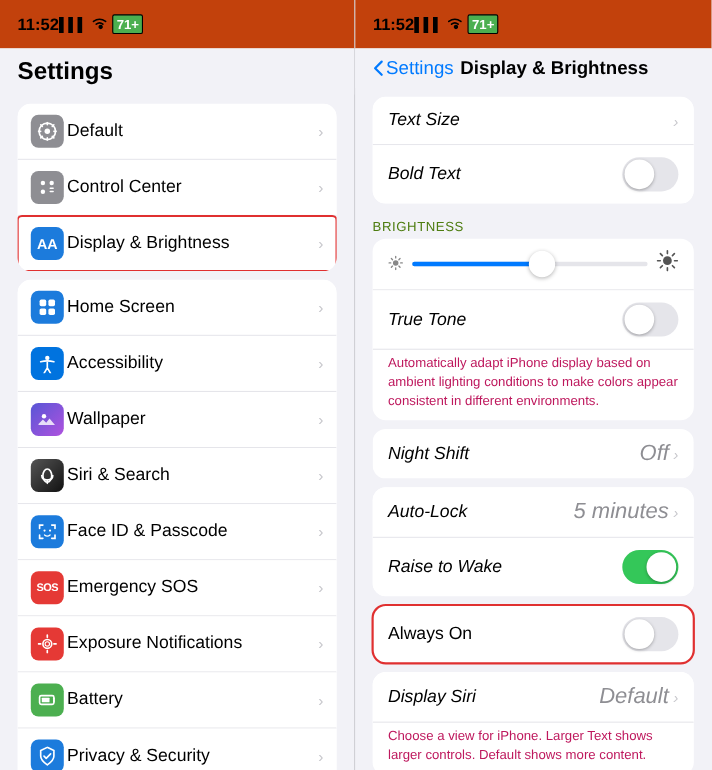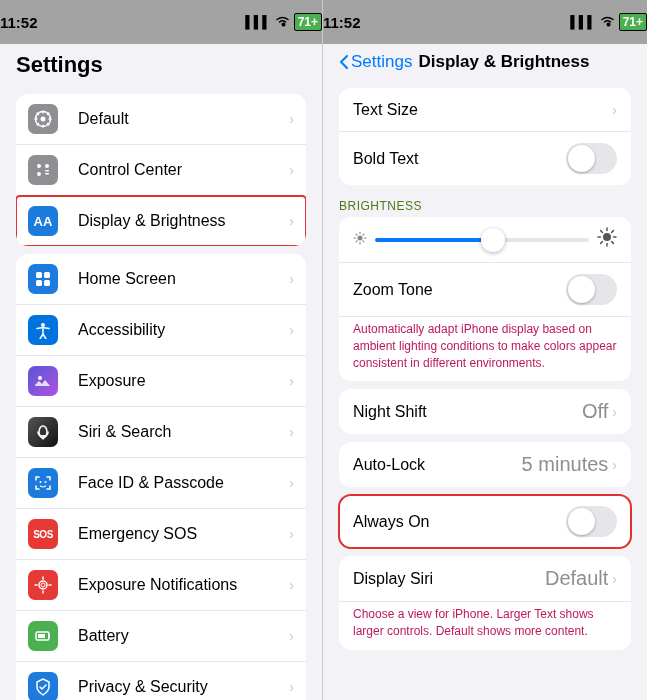--- a/index.html
+++ b/index.html
@@ -10,25 +10,25 @@
       width: 647px;
       height: 700px;
       overflow: hidden;
     }
 
     
     .status-bar {
       height: 44px;
       display: flex;
       align-items: center;
-      justify-content: space-between;
-      padding: 0 0;
+      justify-content: flex-start;
+      padding: 0 16px;
       font-size: 15px;
       font-weight: 600;
-      background: #a3a3a3;
+      background: #c2410c;
     }
     .status-bar .time { font-weight: 700; font-size: 15px; }
     .status-bar .icons { display: flex; align-items: center; gap: 4px; font-size: 12px; }
 
     
     .panel {
       display: flex;
       flex-direction: column;
       height: 700px;
     }
@@ -101,21 +101,21 @@
       border-radius: 4px;
       z-index: 1;
     }
     .item-icon {
       width: 30px;
       height: 30px;
       border-radius: 7px;
       display: flex;
       align-items: center;
       justify-content: center;
-      margin-right: 20px;
+      margin-right: 3px;
       flex-shrink: 0;
       font-size: 16px;
     }
     .item-label {
       flex: 1;
       font-size: 16px;
       color: #000;
     }
     .chevron {
       color: #c7c7cc;
@@ -135,20 +135,21 @@
       margin-bottom: 8px;
     }
     .right-section-first { margin-top: 0; }
     .right-row {
       display: flex;
       align-items: center;
       padding: 11px 14px;
       border-bottom: 0.5px solid #e5e5ea;
       background: #fff;
       min-height: 44px;
+      font-style: italic;
     }
     .right-row:last-child { border-bottom: none; }
     .right-row-label {
       flex: 1;
       font-size: 16px;
       color: #000;
     }
     .right-row-value {
       font-size: 20px;
       color: #8e8e93;
@@ -335,21 +336,21 @@
         <span class="item-label">Accessibility</span>
         <span class="chevron">›</span>
       </div>
       <div class="settings-item">
         <div class="item-icon" style="background:linear-gradient(135deg,#5856d6,#af52de);">
           <svg width="18" height="18" viewBox="0 0 18 18" fill="none">
               <circle cx="6" cy="6" r="2" fill="white"></circle>
               <path d="M1 13 l4-4 3 3 3-4 5 6H1z" fill="white" opacity="0.8"></path>
             </svg>
         </div>
-        <span class="item-label">Exposure</span>
+        <span class="item-label">Wallpaper</span>
         <span class="chevron">›</span>
       </div>
       <div class="settings-item">
         <div class="item-icon" style="background:linear-gradient(135deg,#555,#111);">
           <svg width="18" height="18" viewBox="0 0 18 18" fill="none">
               <ellipse cx="9" cy="9" rx="4" ry="6" stroke="white" stroke-width="1.5"></ellipse>
               <path d="M4 9 Q4 13 9 13 Q14 13 14 9" stroke="white" stroke-width="1.5" fill="none" stroke-linecap="round"></path>
               <line x1="9" y1="13" x2="9" y2="16" stroke="white" stroke-width="1.5" stroke-linecap="round"></line>
             </svg>
         </div>
@@ -468,21 +469,21 @@
           </div>
           <span class="sun-icon large">
             <svg width="20" height="20" viewBox="0 0 20 20" fill="none">
                 <circle cx="10" cy="10" r="4" fill="#555"></circle>
                 <path d="M10 1v2.5M10 16.5V19M1 10h2.5M16.5 10H19M3.64 3.64l1.77 1.77M14.59 14.59l1.77 1.77M3.64 16.36l1.77-1.77M14.59 5.41l1.77-1.77" stroke="#555" stroke-width="1.5" stroke-linecap="round"></path>
               </svg>
           </span>
         </div>
       </div>
       <div class="right-row">
-        <span class="right-row-label">Zoom Tone</span>
+        <span class="right-row-label">True Tone</span>
         <div class="toggle off">
           <div class="toggle-thumb"></div>
         </div>
       </div>
       <div>
         <p class="desc-text">Automatically adapt iPhone display based on ambient lighting conditions to make colors appear consistent in different environments.</p>
       </div>
     </div>
 
     <div class="right-section">
@@ -491,20 +492,26 @@
         <span class="right-row-value">Off</span>
         <span class="chevron">›</span>
       </div>
     </div>
 
     <div class="right-section">
       <div class="right-row">
         <span class="right-row-label">Auto-Lock</span>
         <span class="right-row-value">5 minutes</span>
         <span class="chevron">›</span>
+      </div>
+      <div class="right-row">
+        <span class="right-row-label">Raise to Wake</span>
+        <div class="toggle on">
+          <div class="toggle-thumb"></div>
+        </div>
       </div>
     </div>
 
     <div class="always-on-section">
       <div class="always-on-row row-highlighted">
         <span class="right-row-label">Always On</span>
         <div class="toggle off">
           <div class="toggle-thumb"></div>
         </div>
       </div>

